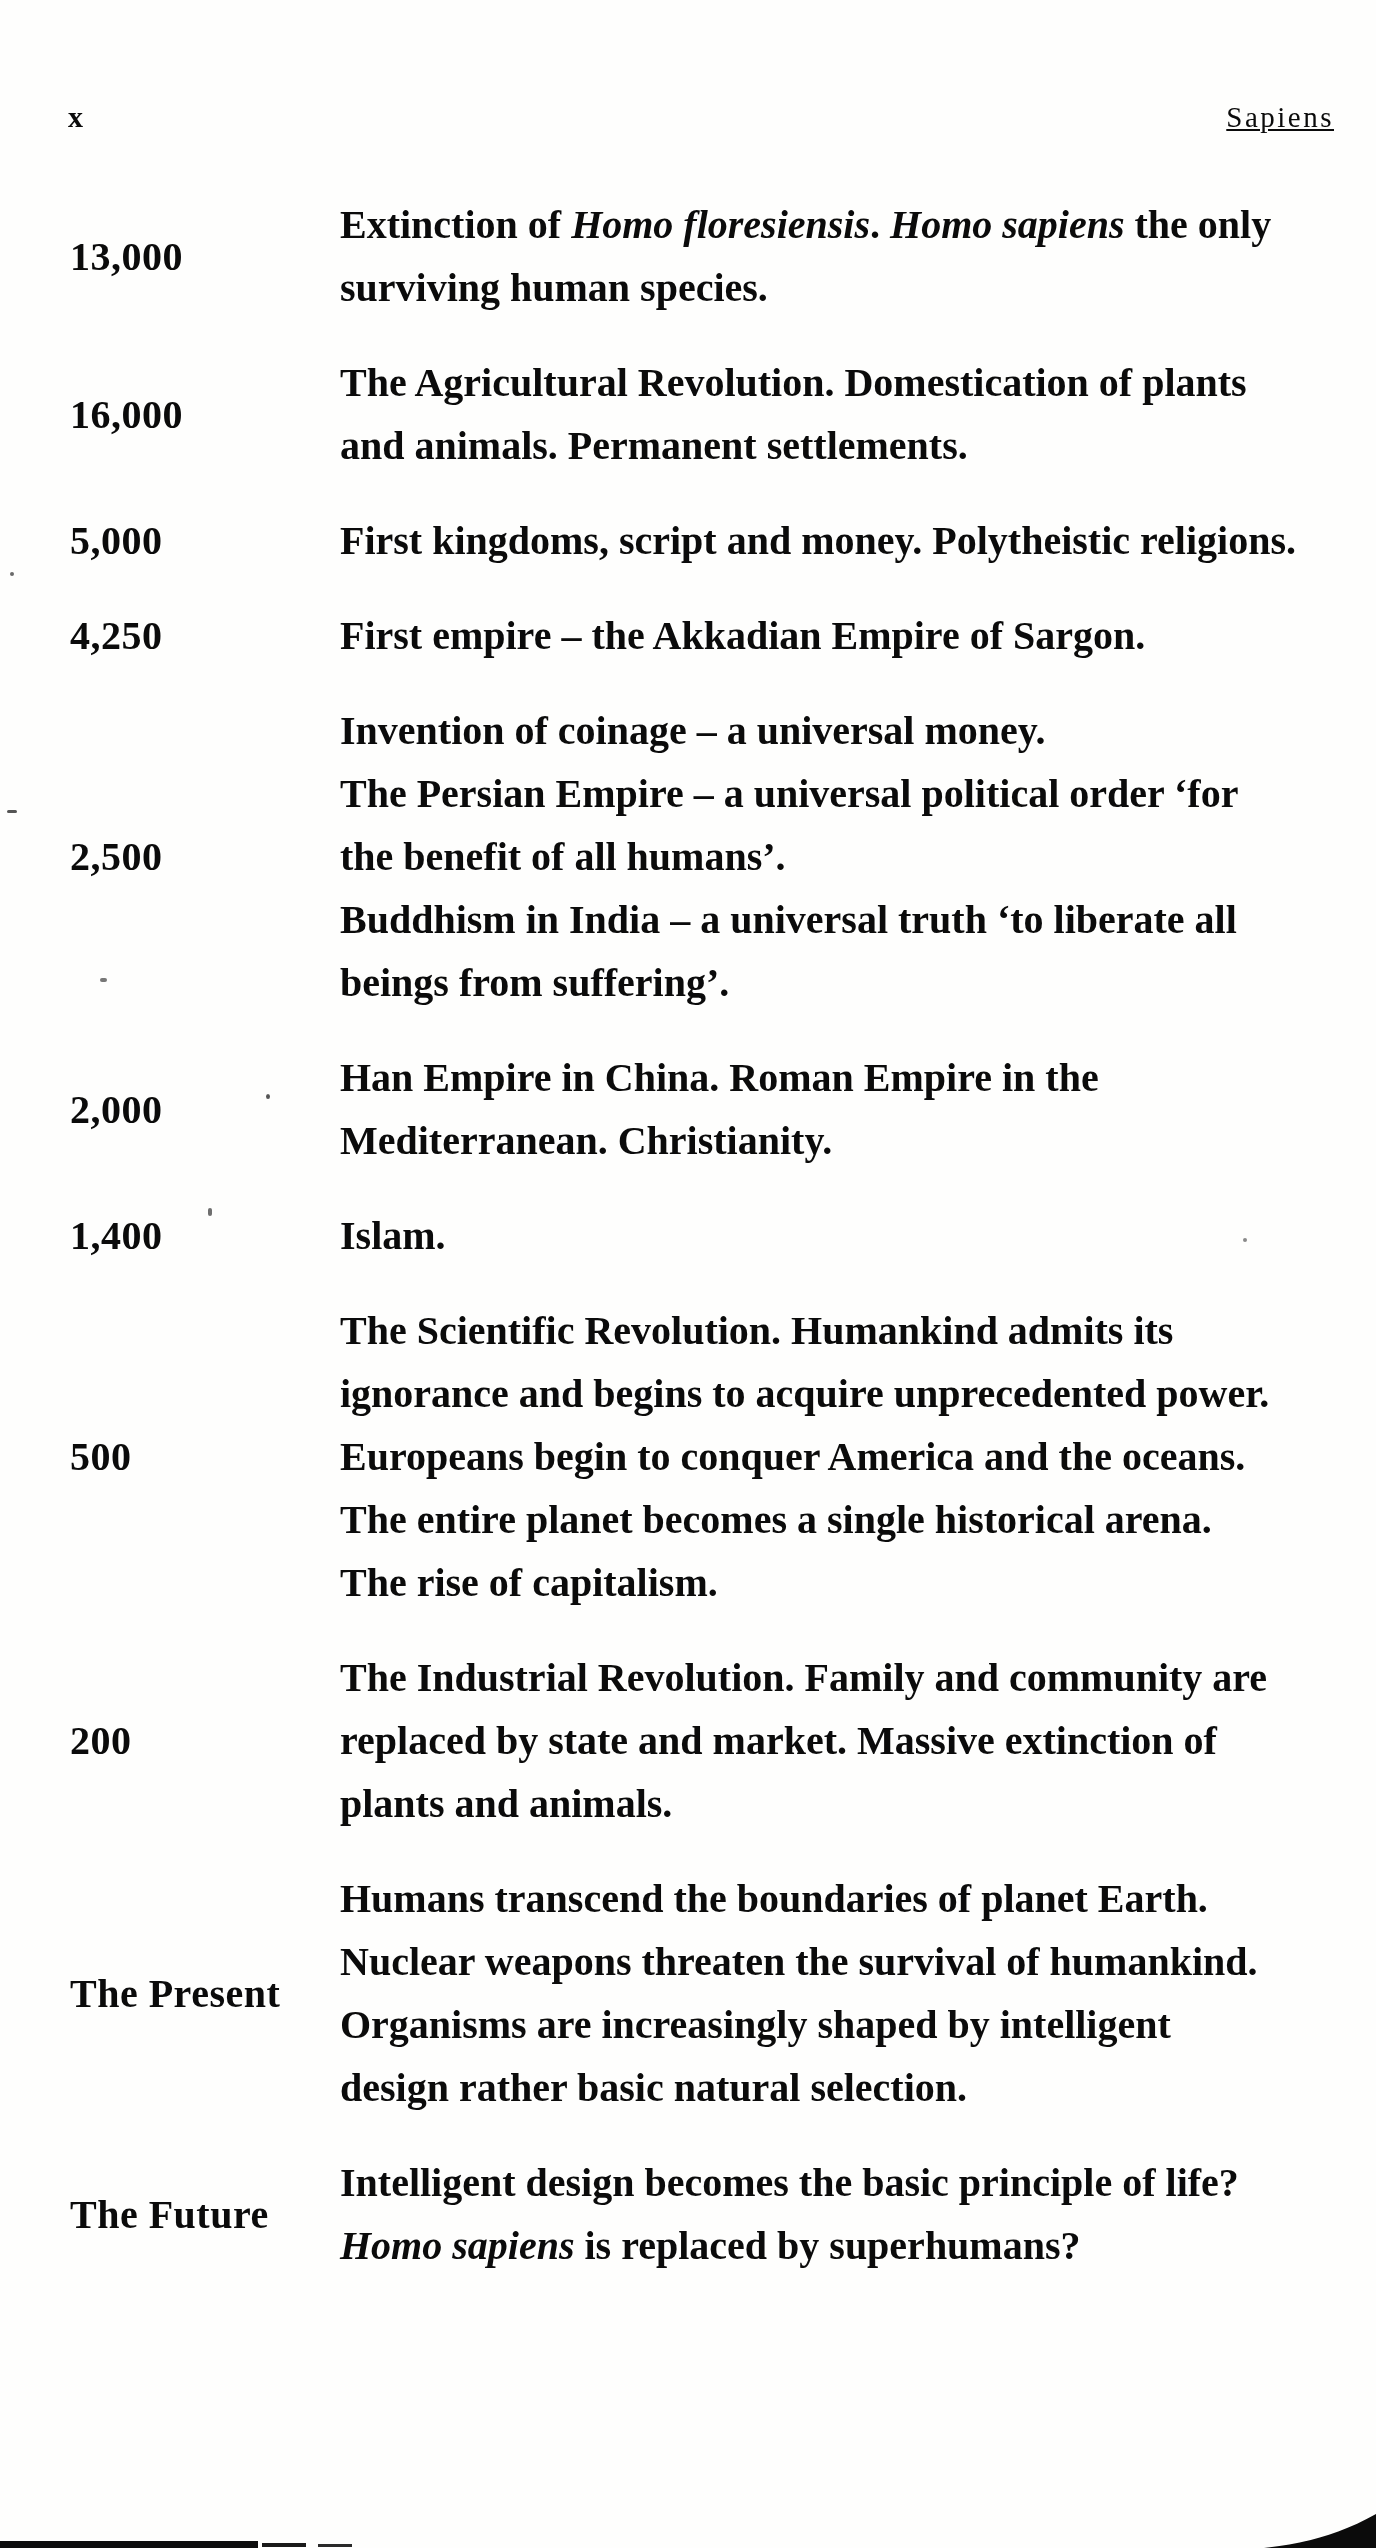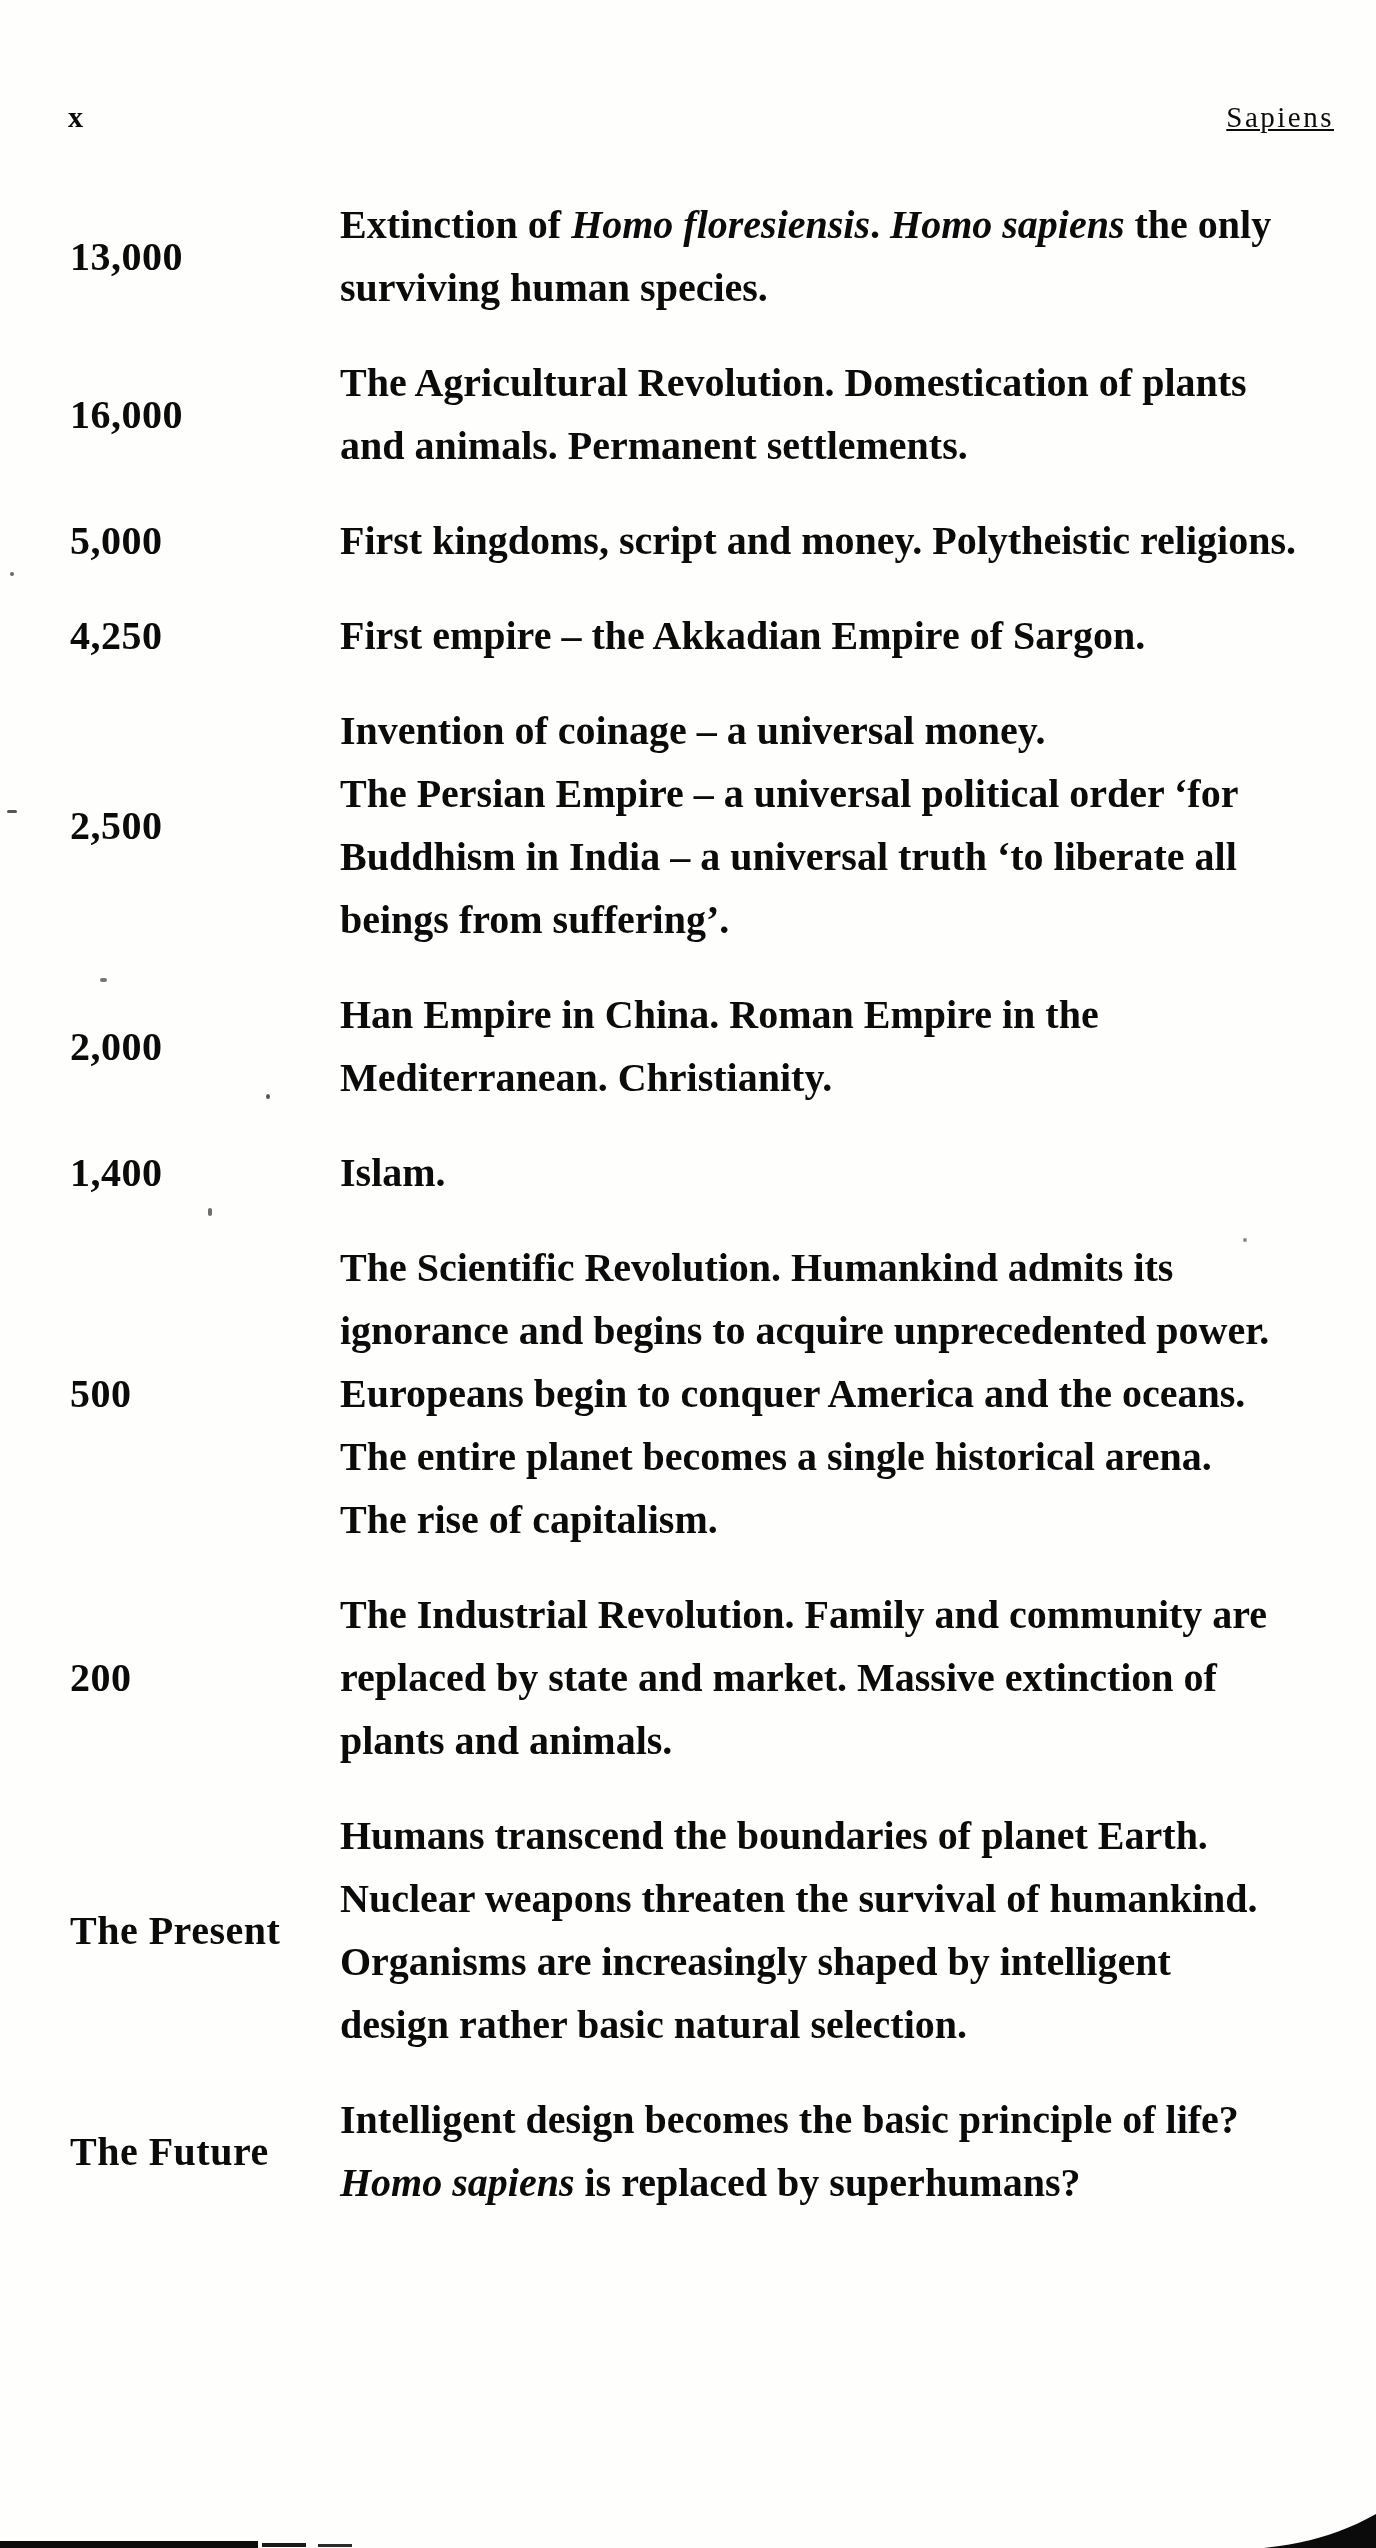--- a/index.html
+++ b/index.html
@@ -144,20 +144,21 @@
         <div class="year">4,250</div>
         <div class="entry">
           <div class="line"><span>First empire – the Akkadian Empire of Sargon.</span></div>
         </div>
       </div>
       <div class="row">
         <div class="year">2,500</div>
         <div class="entry">
           <div class="line"><span>Invention of coinage – a universal money.</span></div>
           <div class="line"><span>The Persian Empire – a universal political order ‘for</span></div>
+          <div class="line"><span>the benefit of all humans’.</span></div>
           <div class="line"><span>Buddhism in India – a universal truth ‘to liberate all</span></div>
           <div class="line"><span>beings from suffering’.</span></div>
         </div>
       </div>
       <div class="row">
         <div class="year">2,000</div>
         <div class="entry">
           <div class="line"><span>Han Empire in China. Roman Empire in the</span></div>
           <div class="line"><span>Mediterranean. Christianity.</span></div>
         </div>

